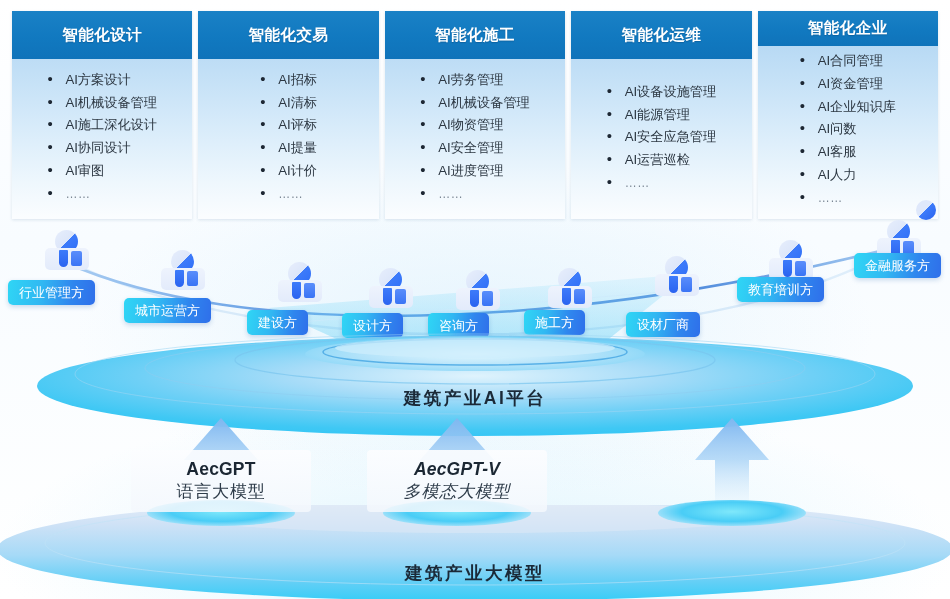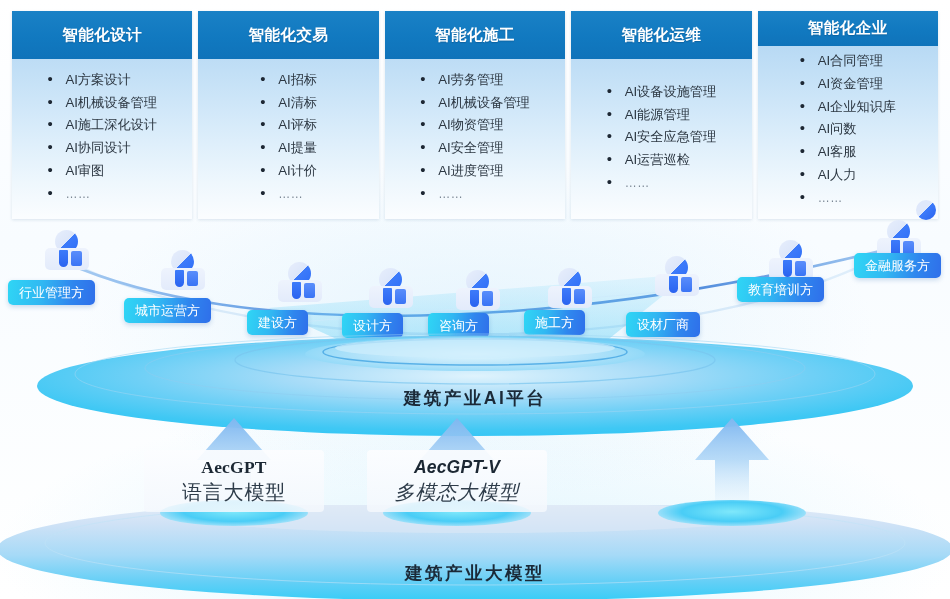--- a/index.html
+++ b/index.html
@@ -135,21 +135,21 @@
     border-radius: 4px;
     display: flex; flex-direction: column;
     align-items: center; justify-content: center;
     z-index: 3;
   }
   .model .name {
     font-size: 17.5px; font-weight: bold; color: #1b2733;
     letter-spacing: .2px; line-height: 1.15;
   }
   .model .sub {
-    font-size: 20px; color: #2e3c4a; letter-spacing: .8px;
+    font-size: 17px; color: #2e3c4a; letter-spacing: .8px;
     line-height: 1.3; margin-top: 2px;
   }
   .model .base {
     position: absolute; left: 24px; top: 84px;
     width: 148px; height: 26px;
     border-radius: 50%;
     background: radial-gradient(ellipse at 50% 45%, #7fe8fb 0%, #49cdf6 48%, #bfe8fb 82%, rgba(223,243,253,0) 100%);
     filter: blur(.4px);
     z-index: 2;
   }
@@ -456,21 +456,21 @@
     <ellipse cx="440" cy="30" rx="240" ry="24" fill="none" stroke="#79c4ee" stroke-width="1.2" opacity=".7"></ellipse>
     <ellipse cx="440" cy="24" rx="170" ry="17" fill="url(#platTop)" opacity=".9"></ellipse>
     <ellipse cx="440" cy="22" rx="152" ry="13" fill="none" stroke="#49a8e4" stroke-width="1.6" opacity=".85"></ellipse>
     <ellipse cx="440" cy="18" rx="140" ry="10" fill="#cdeefc" opacity=".75"></ellipse>
   </svg>
   <div class="plat-label">建筑产业AI平台</div>
 </div>
 
 <div class="models">
 
-  <div class="model" style="left:16px;font-family:Liberation Serif, serif;">
+  <div class="model" style="left:3px;">
     <svg class="arrow" width="90" height="96">
       <defs>
         <linearGradient id="arrG1" x1="0" y1="1" x2="0" y2="0">
           <stop offset="0%" stop-color="#e9f5fd" stop-opacity=".15"></stop>
           <stop offset="55%" stop-color="#a9d3f6" stop-opacity=".8"></stop>
           <stop offset="100%" stop-color="#7fb7f0"></stop>
         </linearGradient>
       </defs>
       <path d="M45 2 L82 44 L62 44 L62 96 L28 96 L28 44 L8 44 Z" fill="url(#arrG1)"></path>
     </svg>

